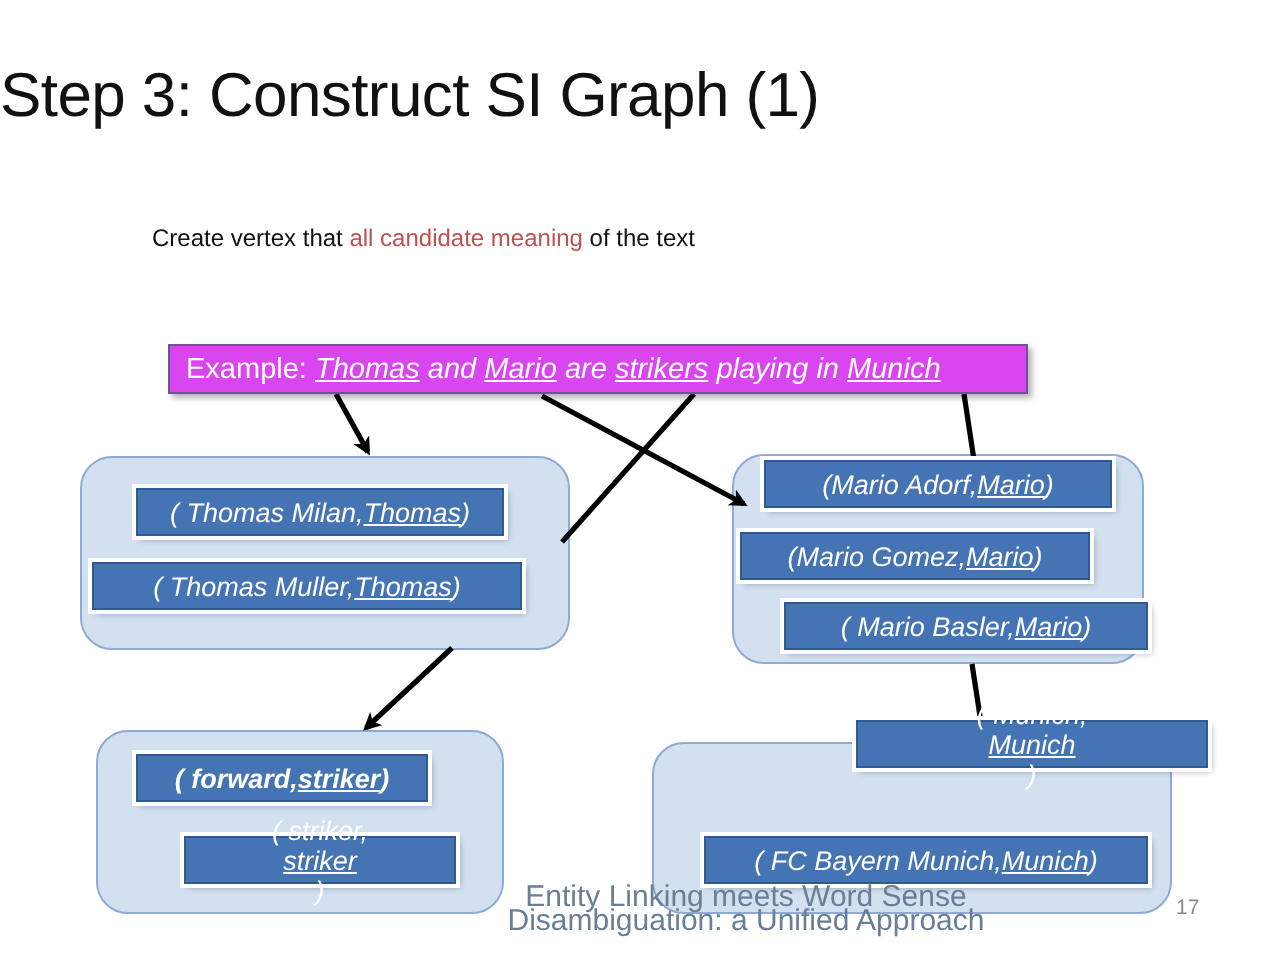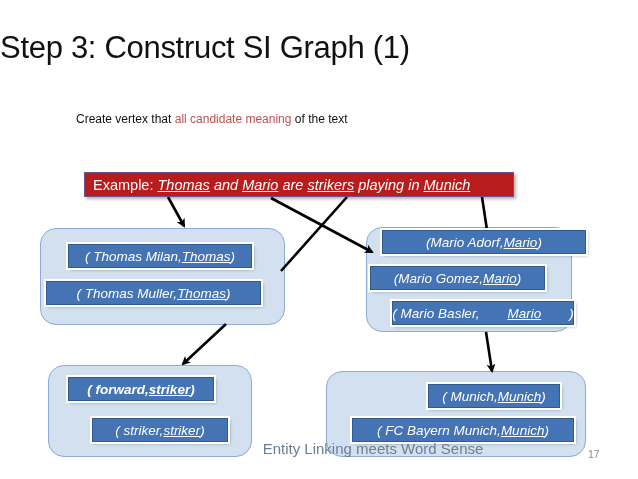--- a/index.html
+++ b/index.html
@@ -50,21 +50,21 @@
   }
   #body-text .accent { color: #c0504d; }
 
   
   #example-box {
     position: absolute;
     left: 84px;
     top: 172px;
     width: 430px;
     height: 25px;
-    background: #b91c1c;
+    background: #d946ef;
     border: 1px solid #6d5490;
     box-shadow: 2px 2px 3px rgba(0,0,0,0.30);
     color: #ffffff;
     font-size: 14.5px;
     font-style: italic;
     display: flex;
     align-items: center;
     padding-left: 8px;
     box-sizing: border-box;
     white-space: nowrap;
@@ -175,58 +175,59 @@
       <u>Thomas</u>
       <span> )</span>
   </div>
   <div class="vbox" style="left:46px; top:281px; width:215px; height:24px;">
     <span>( Thomas Muller, </span>
       <u>Thomas</u>
       <span> )</span>
   </div>
 
   <div class="group" style="left:366px; top:227px; width:206px; height:105px;"></div>
-  <div class="vbox" style="left:382px; top:230px; width:204px; height:24px;">
+  <div class="vbox" style="left:382px; top:230px; width:174px; height:24px;">
     <span>(Mario Adorf, </span>
       <u>Mario</u>
       <span>)</span>
   </div>
   <div class="vbox" style="left:370px; top:266px; width:175px; height:24px;">
     <span>(Mario Gomez, </span>
       <u>Mario</u>
       <span>)</span>
   </div>
-  <div class="vbox" style="left:392px; top:301px; width:182px; height:24px;gap:28px;">
+  <div class="vbox" style="left:392px; top:301px; width:182px; height:24px;">
     <span>( Mario Basler, </span>
       <u>Mario</u>
       <span>)</span>
   </div>
 
   <div class="group" style="left:48px; top:365px; width:204px; height:92px;"></div>
   <div class="vbox" style="left:68px; top:377px; width:146px; height:24px;font-weight:bold;">
     <span>( forward, </span>
       <u>striker</u>
       <span>)</span>
   </div>
-  <div class="vbox" style="left:92px; top:418px; width:136px; height:24px;">
+  <div class="vbox" style="left:92px; top:418px; width:136px; height:24px;flex-direction:column;">
     <span>( striker, </span>
       <u>striker</u>
       <span>)</span>
   </div>
 
   <div class="group" style="left:326px; top:371px; width:260px; height:86px;"></div>
-  <div class="vbox" style="left:428px; top:384px; width:132px; height:24px;">
+  <div class="vbox" style="left:428px; top:360px; width:176px; height:24px;flex-direction:column;">
     <span>( Munich, </span>
       <u>Munich</u>
       <span>)</span>
   </div>
   <div class="vbox" style="left:352px; top:418px; width:222px; height:24px;">
     <span>( FC Bayern Munich, </span>
       <u>Munich</u>
       <span>)</span>
   </div>
 
   <div id="footer-note">
     <span>Entity Linking meets Word Sense</span><br>
+    <span>Disambiguation: a Unified Approach</span>
   </div>
   <div id="page-number">17</div>
 
 </div>
 
 </body></html>

